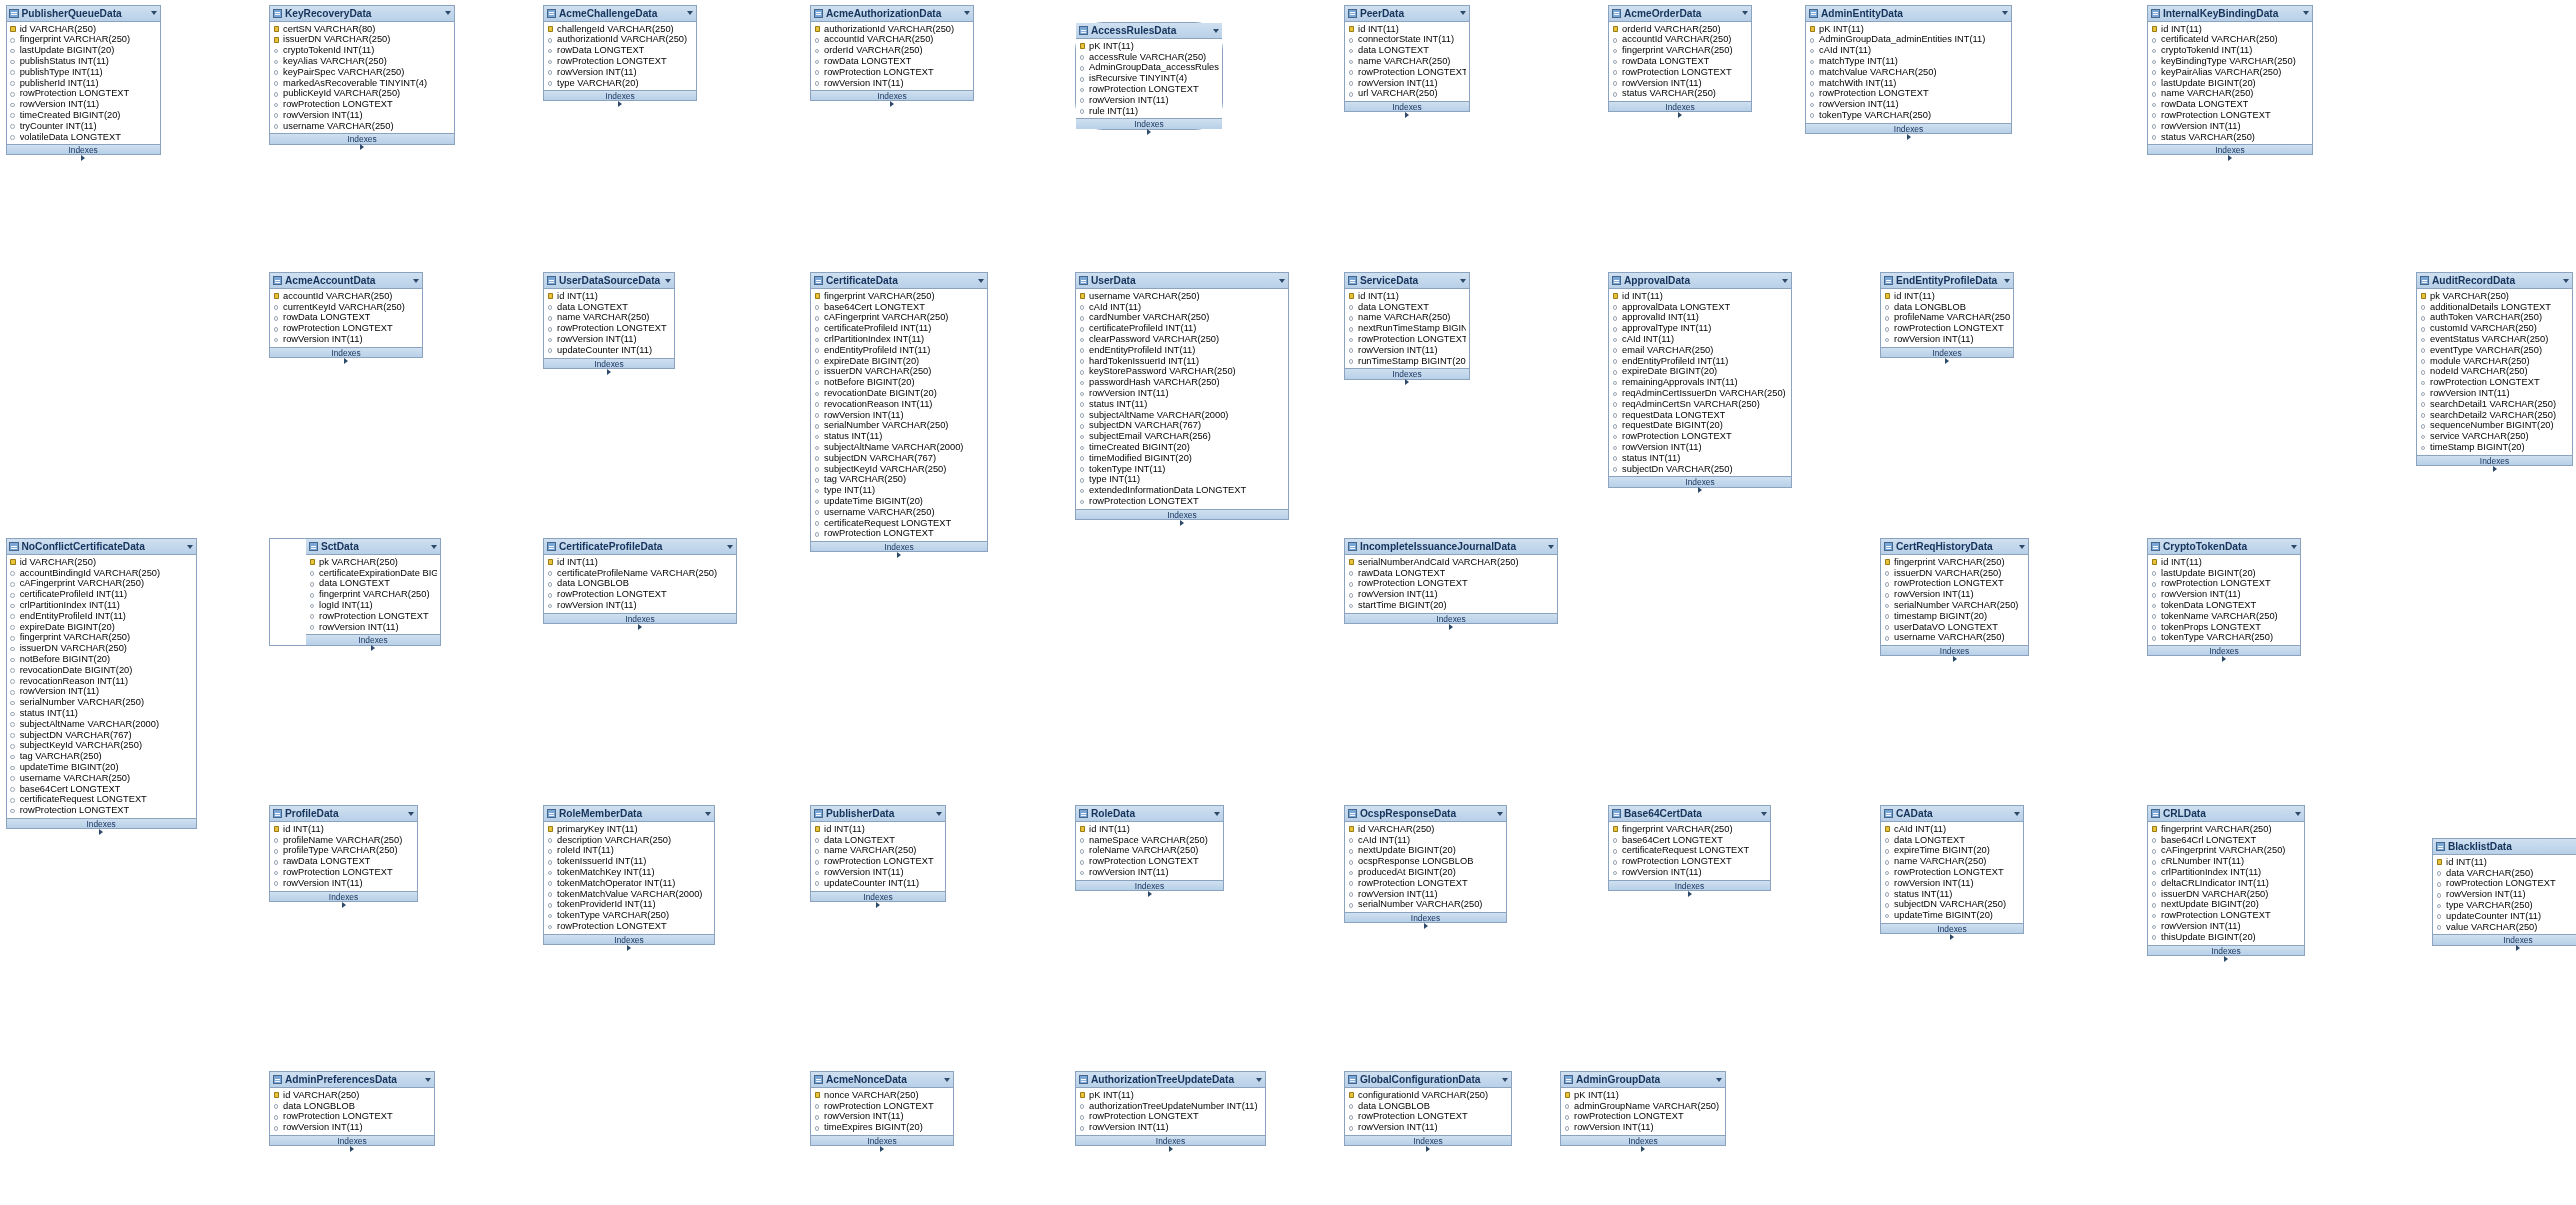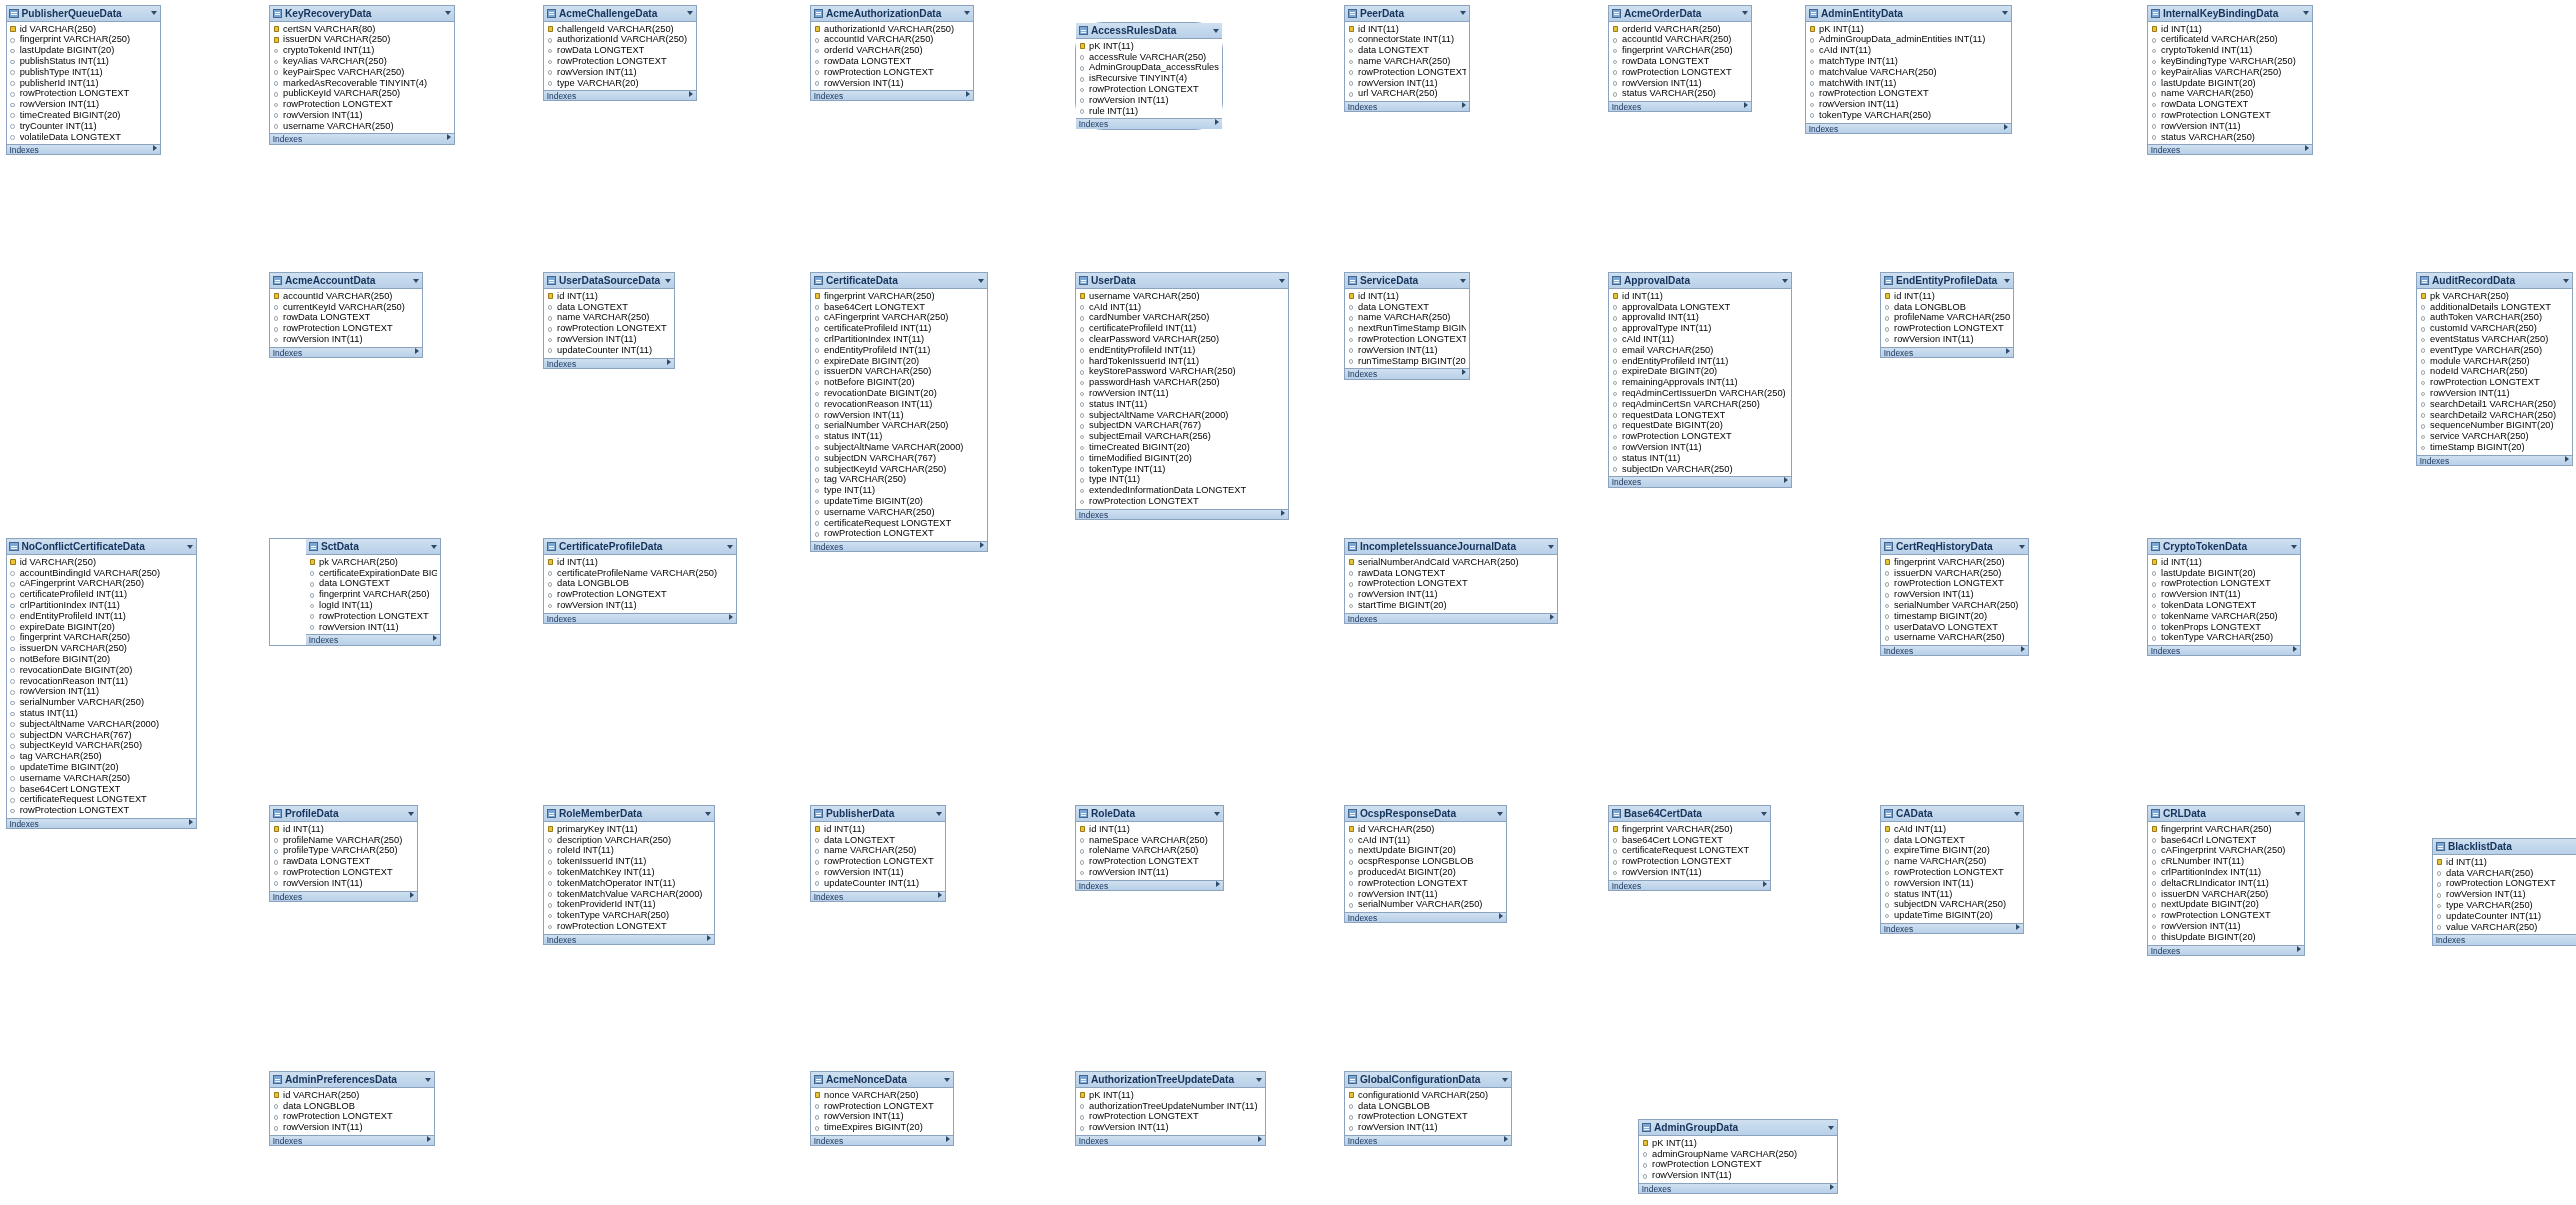--- a/index.html
+++ b/index.html
@@ -117,29 +117,30 @@
     border-radius: 50%;
     box-sizing: border-box;
     background: #ffffff;
   }
   .col-name {
     overflow: hidden;
     text-overflow: clip;
   }
   .tbl-footer {
     display: flex;
-    align-items: flex-start;
+    align-items: center;
     justify-content: space-between;
     background: linear-gradient(to bottom, #cfe0f0 0%, #b8d0e8 100%);
     border-top: 0.9px solid #8ba3bf;
     height: 10.2px;
     padding: 0 2.8px;
     box-sizing: border-box;
     font-size: 8.4px;
     color: #16335c;
+    flex-direction: column;
   }
   .footer-label {
     font-weight: normal;
   }
   .footer-caret {
     width: 0;
     height: 0;
     border-top: 3.7px solid transparent;
     border-bottom: 3.7px solid transparent;
     border-left: 4.7px solid #2e4a6b;
@@ -1858,21 +1859,21 @@
         <div class="col-row">
           <span class="col-marker plain"></span>
           <span class="col-name">rowVersion INT(11)</span>
         </div>
       </div>
       <div class="tbl-footer">
         <span class="footer-label">Indexes</span>
         <span class="footer-caret"></span>
       </div>
     </div>
-    <div class="table-box" style="left: 1638px; top: 1071px; width: 200px; margin-top: 48px;">
+    <div class="table-box" style="left: 1560px; top: 1071px; width: 166px;">
       <div class="tbl-header">
         <span class="tbl-icon"></span>
         <span class="tbl-title">AdminGroupData</span>
         <span class="tbl-caret"></span>
       </div>
       <div class="tbl-body">
         <div class="col-row">
           <span class="col-marker pk"></span>
           <span class="col-name">pK INT(11)</span>
         </div>

